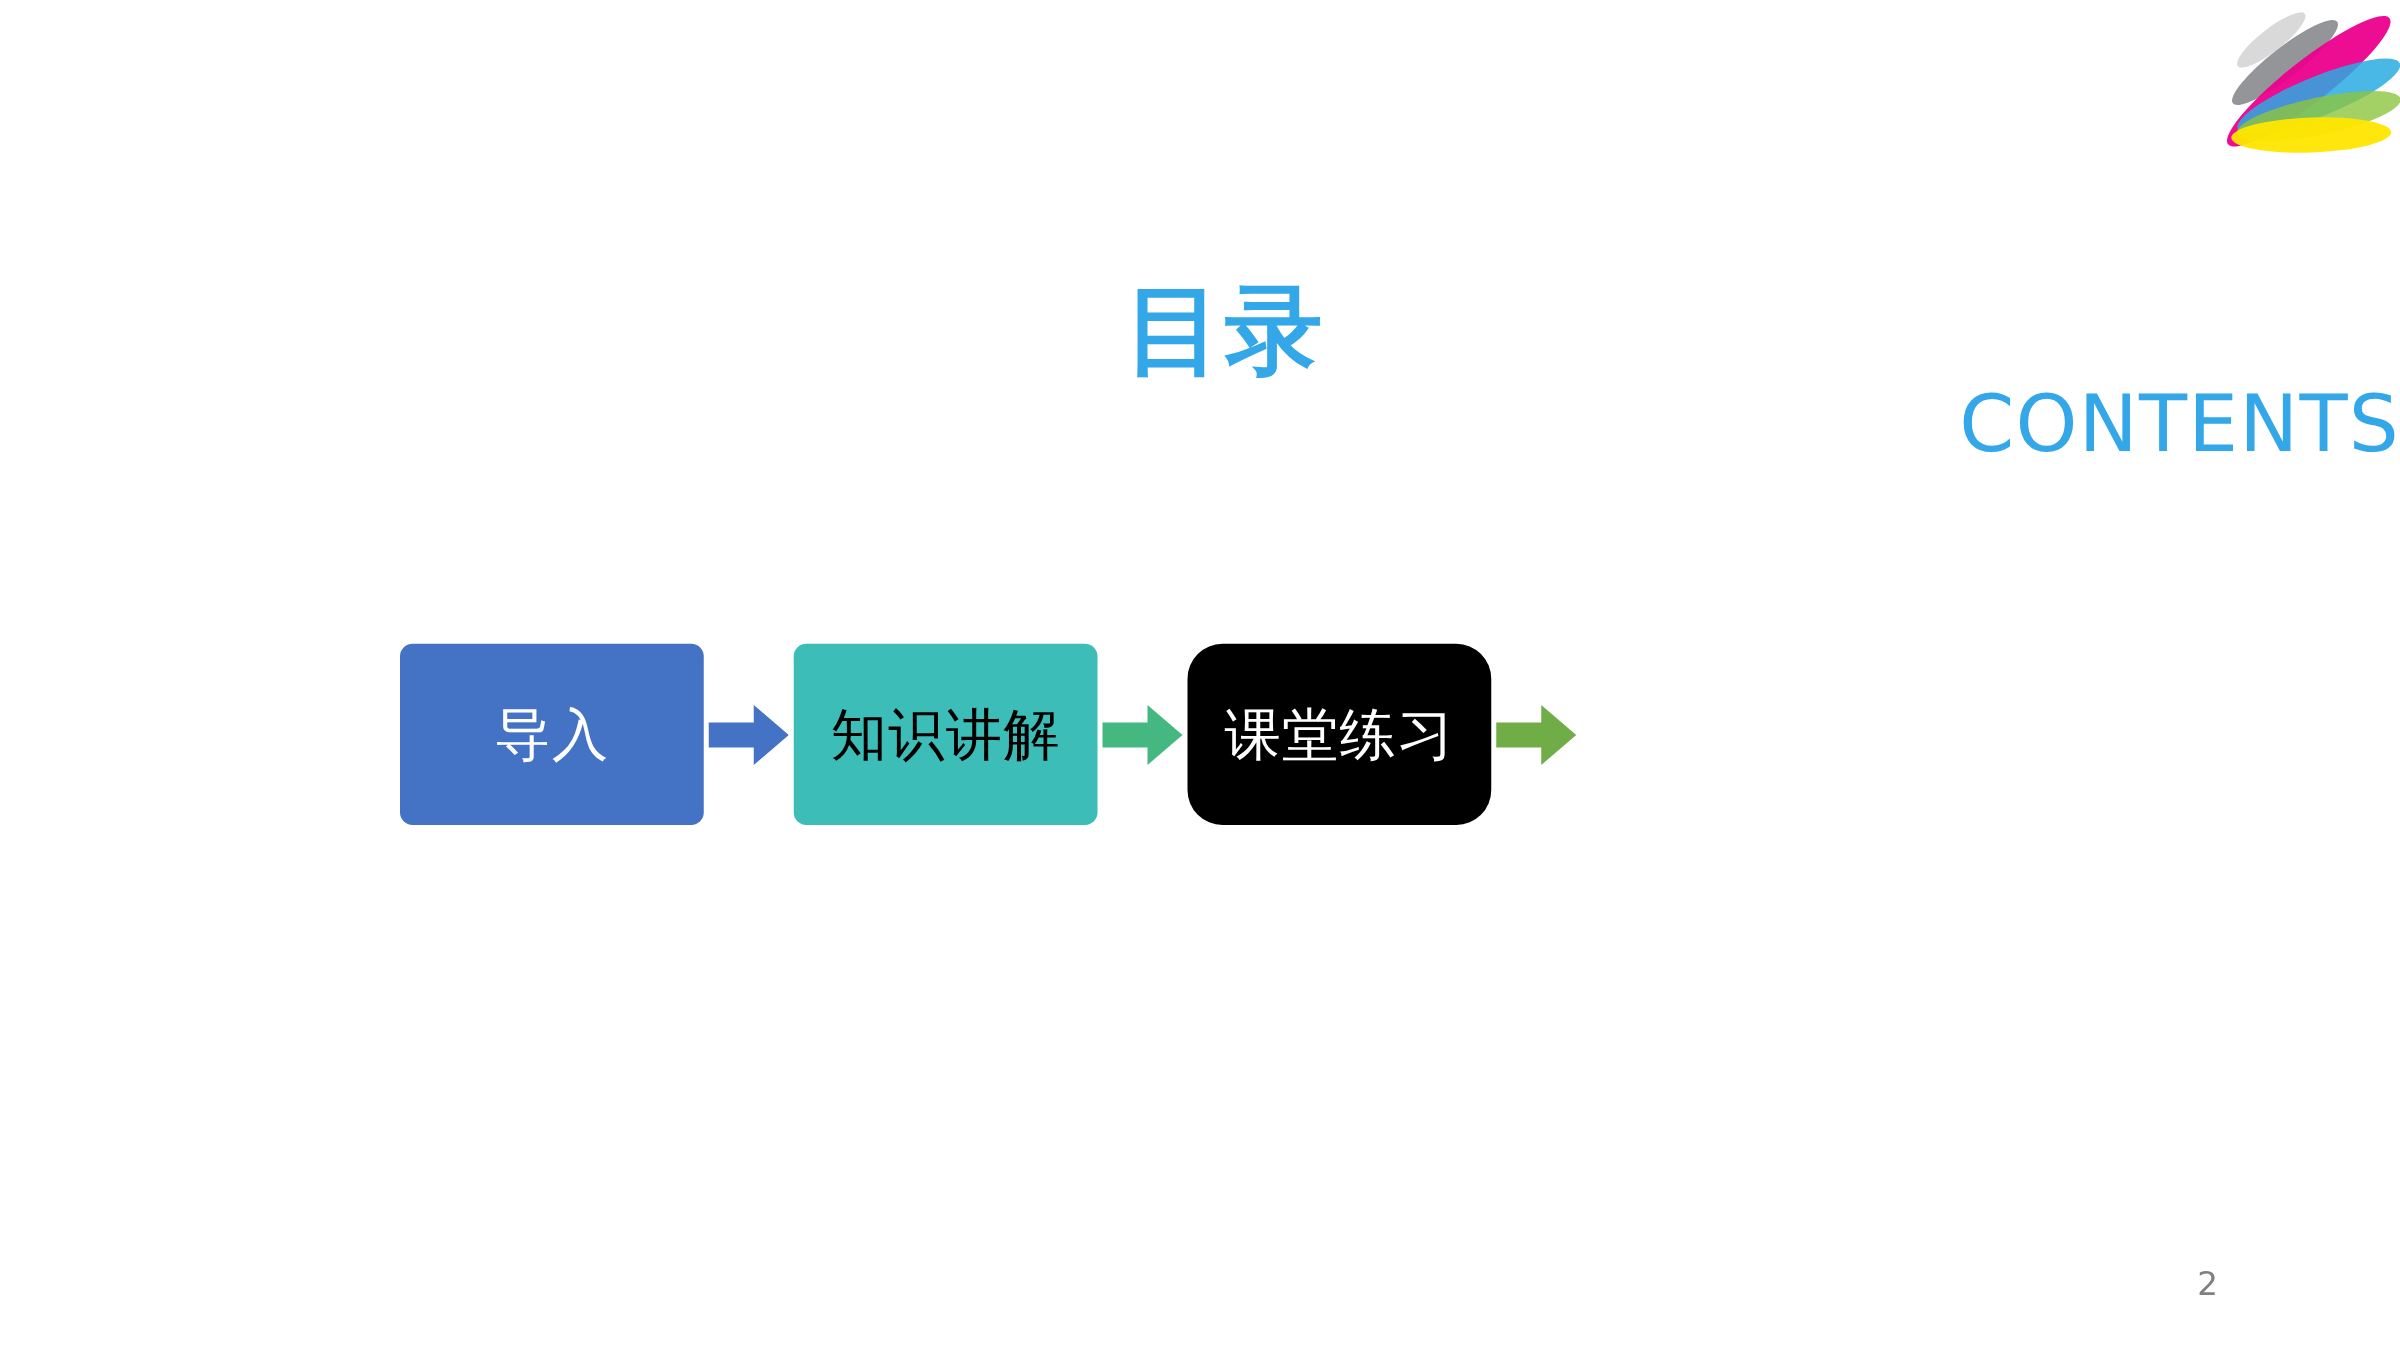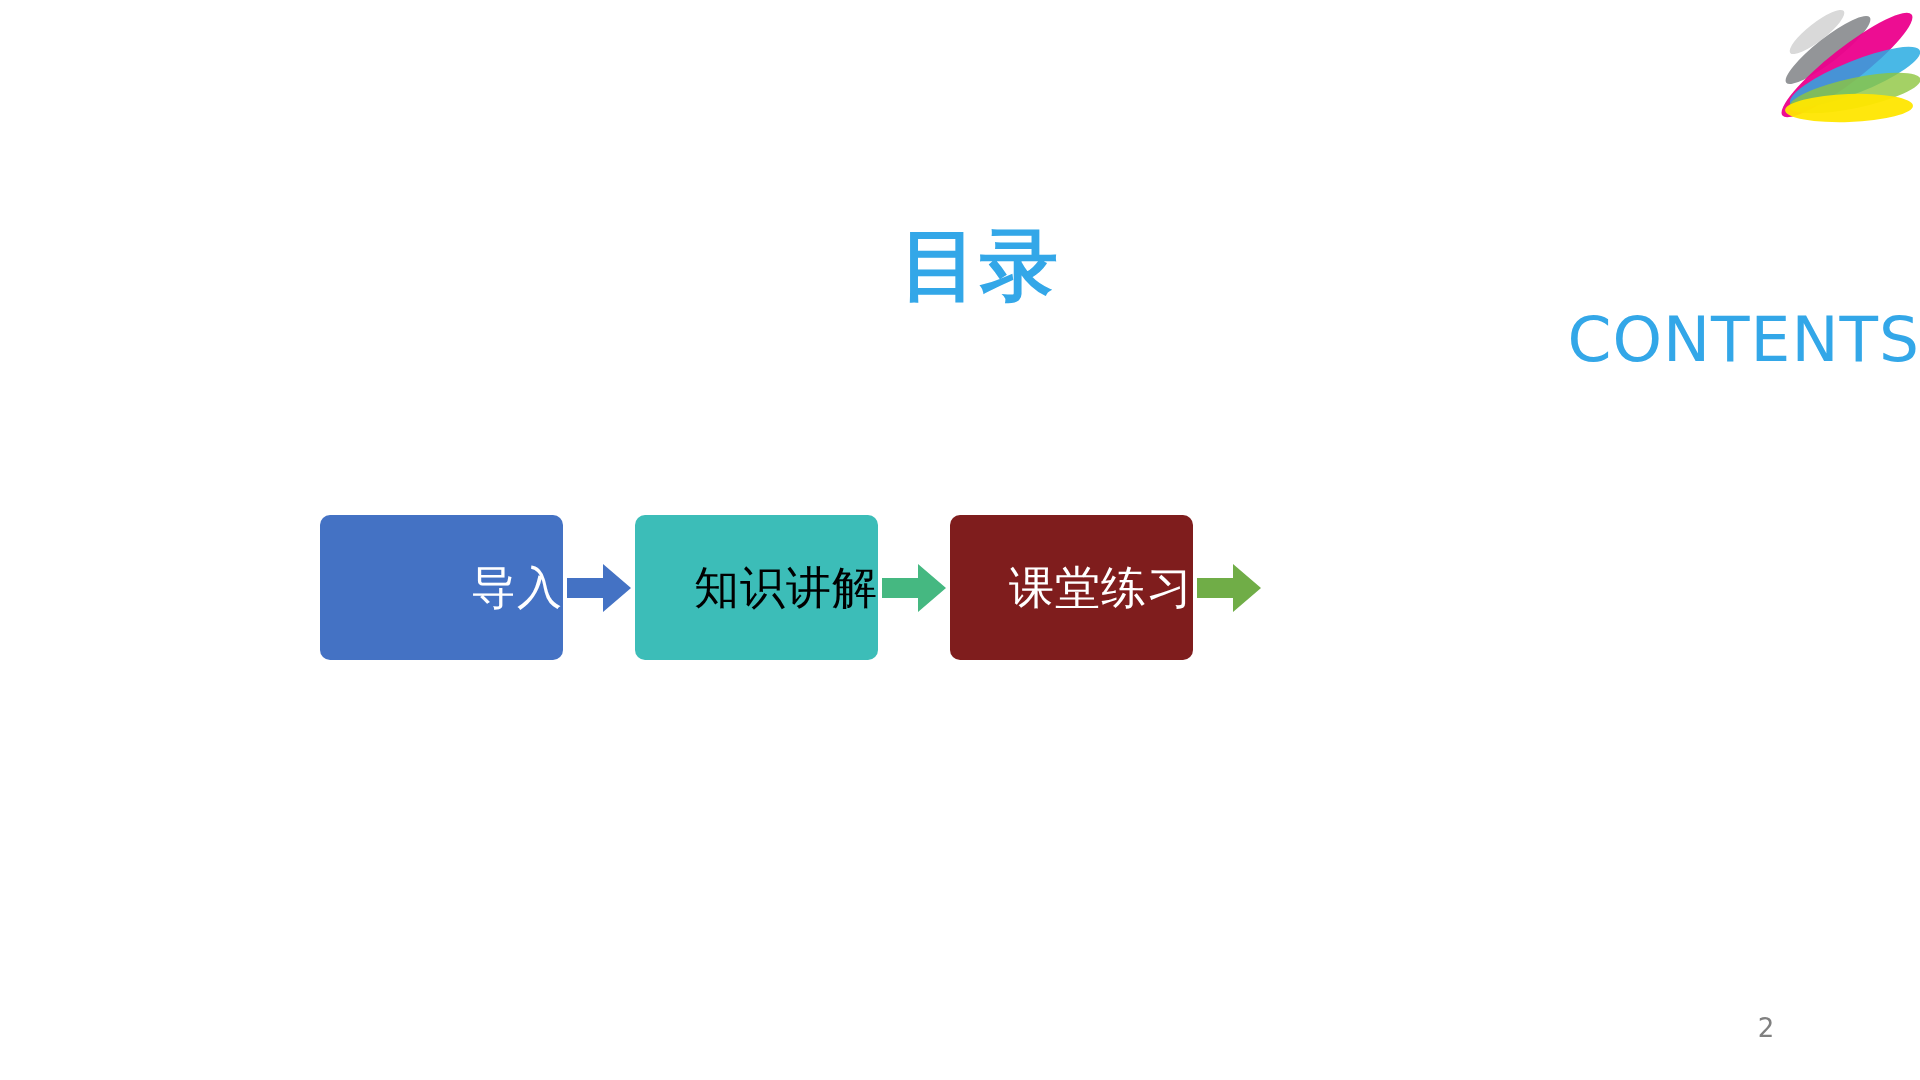--- a/index.html
+++ b/index.html
@@ -76,21 +76,21 @@
     height: 145px;
     display: flex;
     align-items: center;
   }
   .flow-step {
     width: 243px;
     height: 145px;
     border-radius: 10px;
     display: flex;
     align-items: center;
-    justify-content: flex-end;
+    justify-content: center;
     color: #ffffff;
     font-size: 45px;
     letter-spacing: 1px;
     box-sizing: border-box;
     flex: 0 0 auto;
     font-family: "DejaVu Sans", "Liberation Sans", sans-serif;
   }
   .flow-arrow {
     width: 72px;
     height: 72px;
@@ -150,21 +150,21 @@
   <div class="flow-step" style="background: rgb(60, 189, 184); color: #000000;">
     <span>知识讲解</span>
   </div>
 
   <div class="flow-arrow">
     <svg width="72" height="72" viewBox="0 0 72 72" xmlns="http://www.w3.org/2000/svg">
       <polygon points="4,26 40,26 40,12 68,36 40,60 40,46 4,46" fill="#45B881"></polygon>
     </svg>
   </div>
 
-  <div class="flow-step" style="background: #7f1d1d; color: rgb(255, 255, 255);">
+  <div class="flow-step" style="background: #000000; color: rgb(255, 255, 255); border-radius: 28px;">
     <span>课堂练习</span>
   </div>
 
   <div class="flow-arrow">
     <svg width="72" height="72" viewBox="0 0 72 72" xmlns="http://www.w3.org/2000/svg">
       <polygon points="4,26 40,26 40,12 68,36 40,60 40,46 4,46" fill="#70AD47"></polygon>
     </svg>
   </div>
 
 

